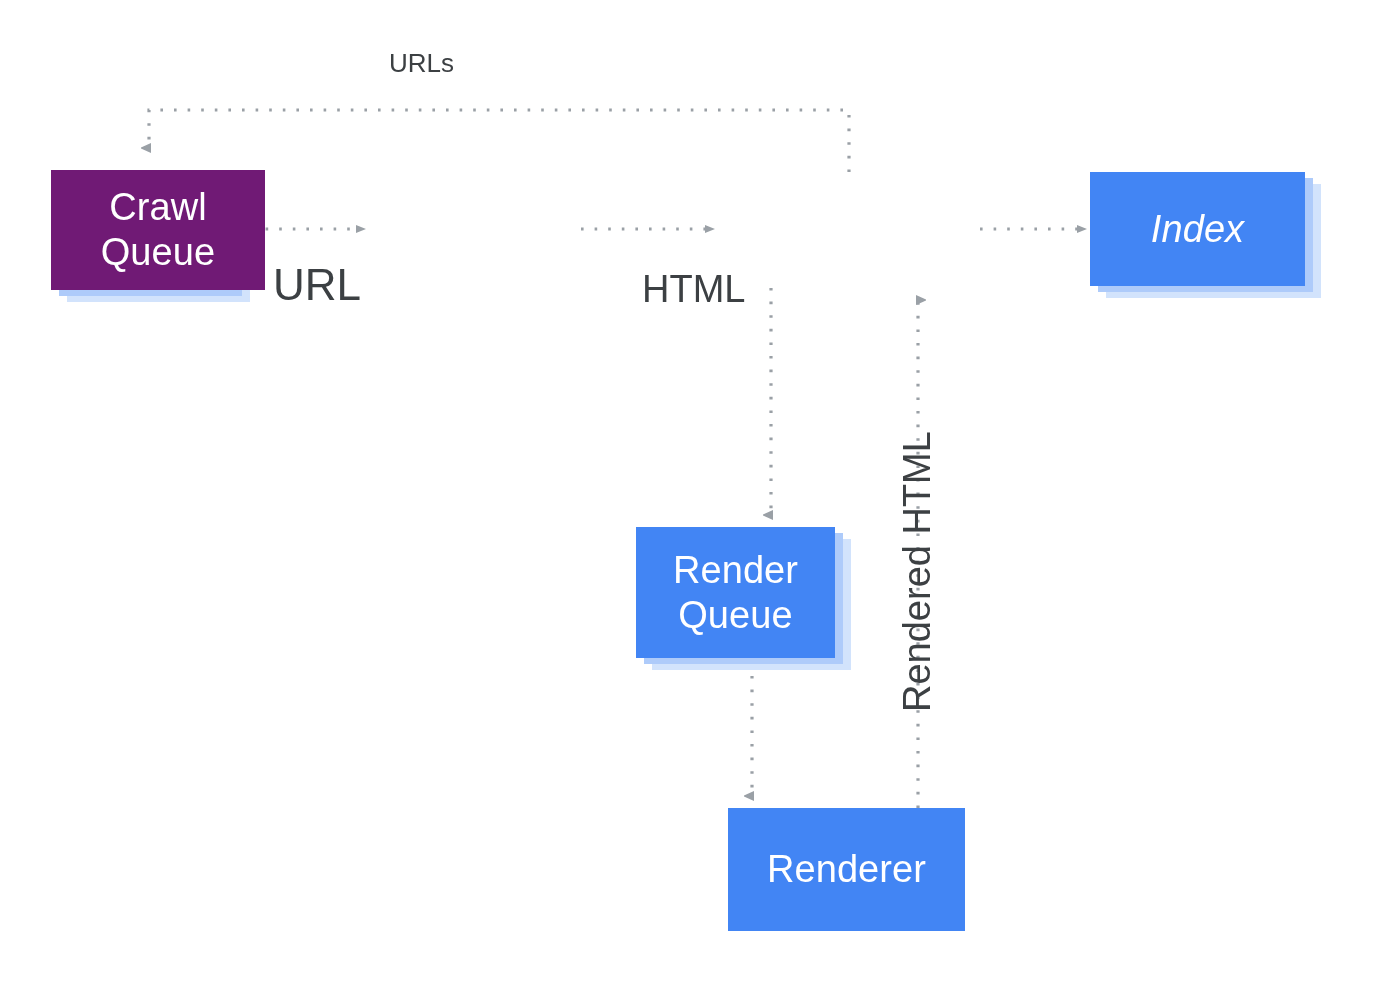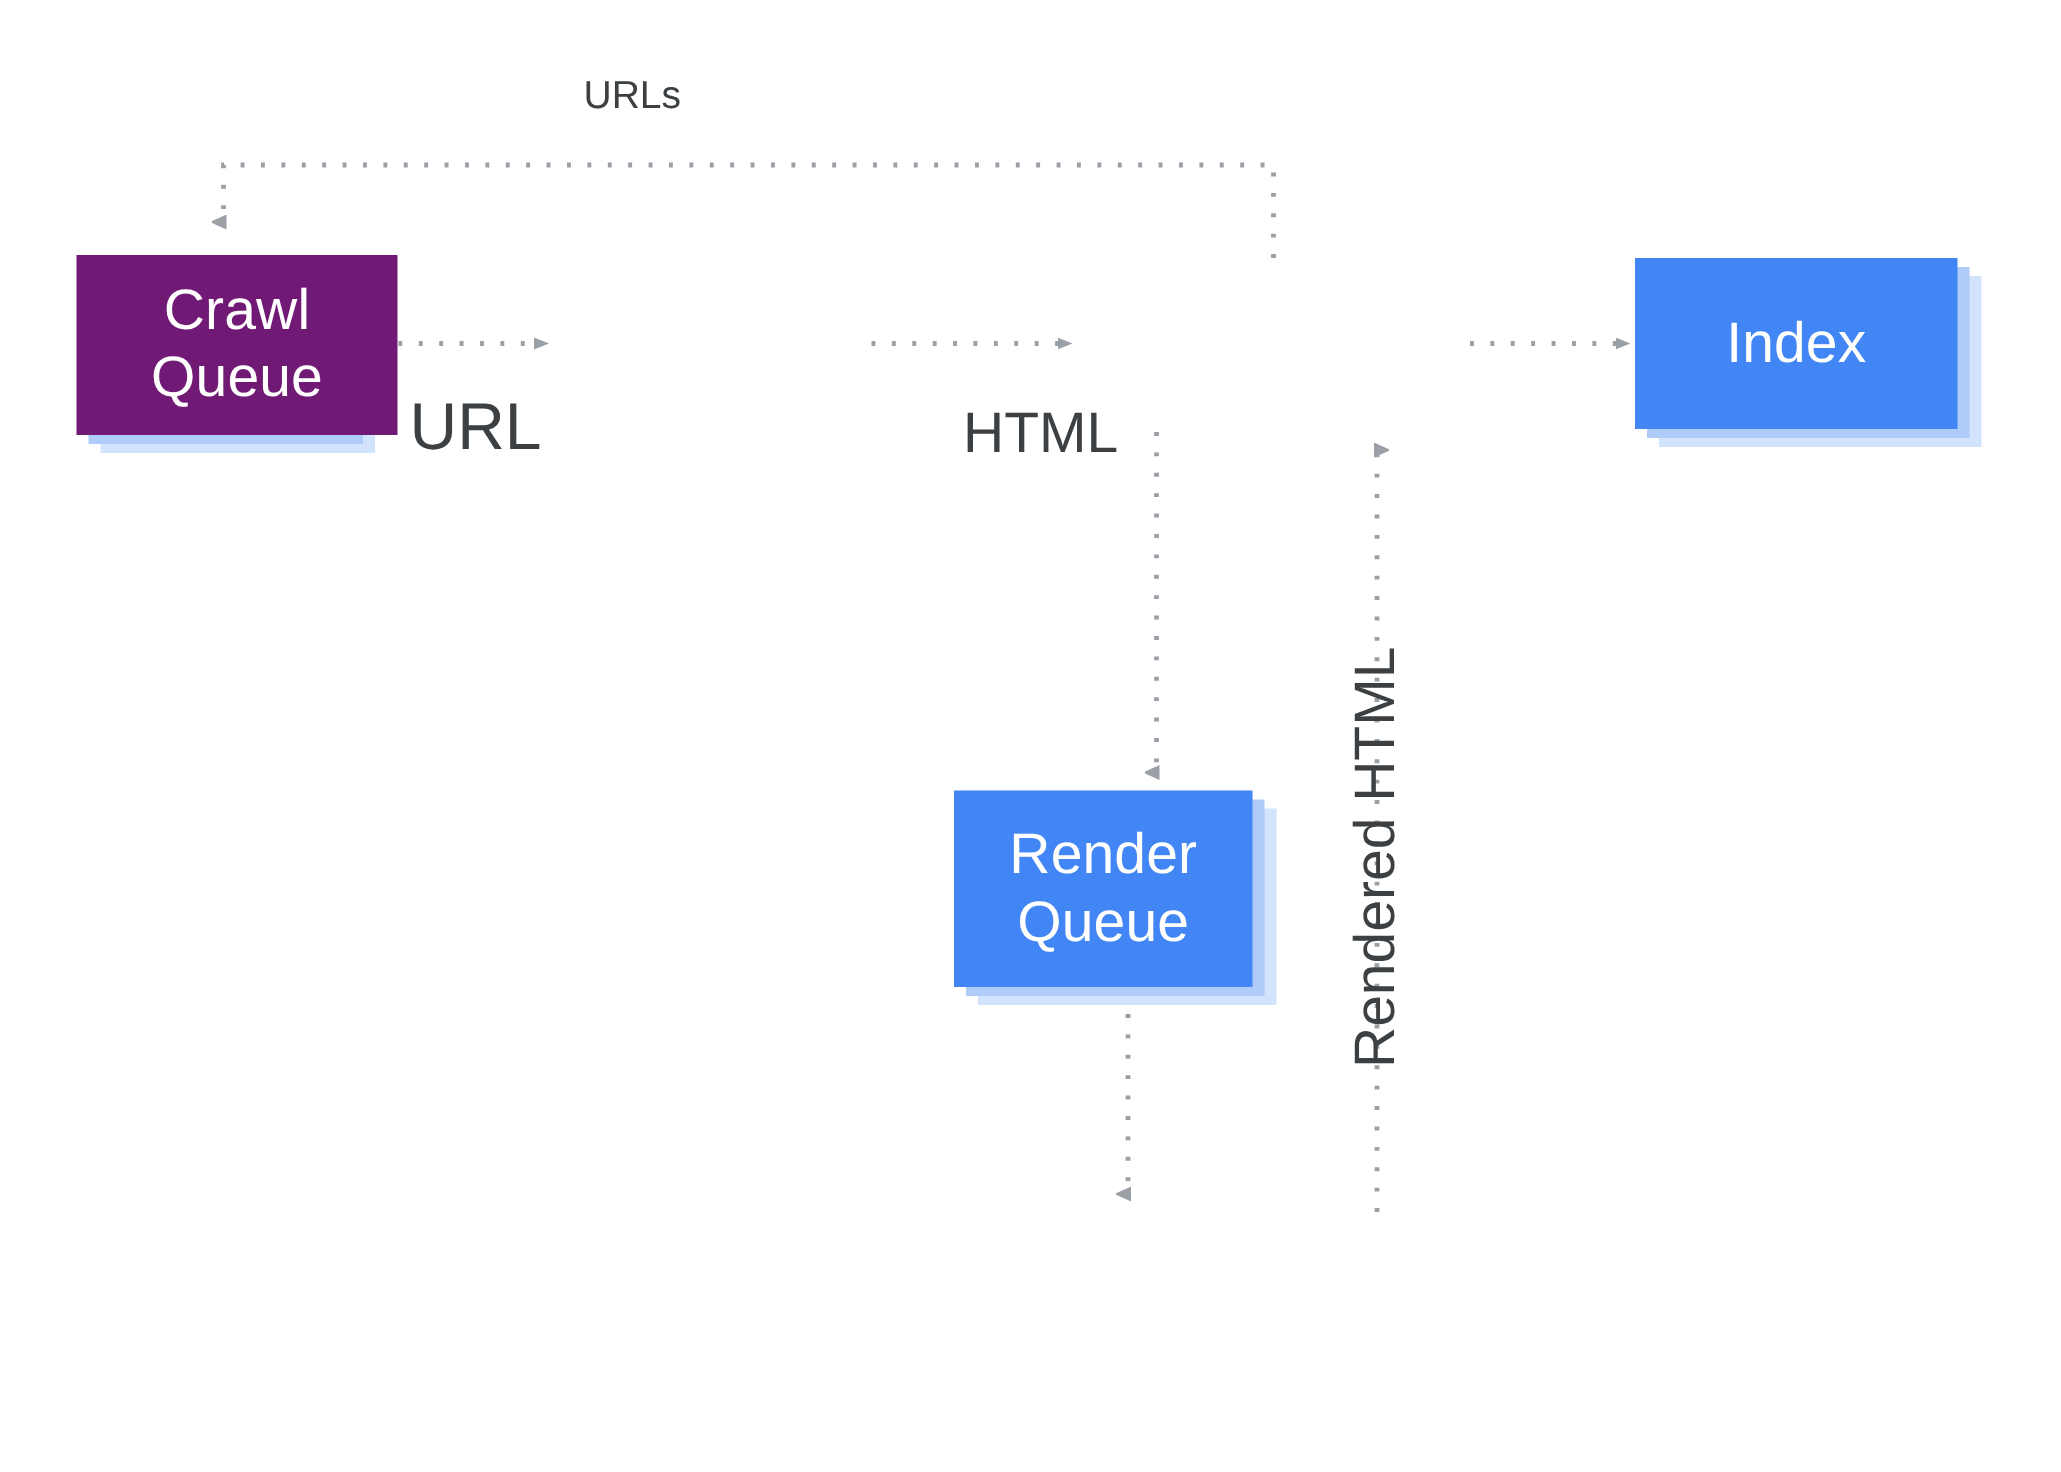--- a/index.html
+++ b/index.html
@@ -111,33 +111,36 @@
     <span>
       <span>Crawl</span><br>
       <span>Queue</span>
     </span>
   </div>
 
 
 
   <div class="node-shadow-outer" style="left:1106px; top:184px; width:215px; height:114px; background:#d2e3fc;"></div>
   <div class="node-shadow-mid" style="left:1098px; top:178px; width:215px; height:114px; background:#aecbfa;"></div>
-  <div class="node" style="left:1090px; top:172px; width:215px; height:114px; background:#4285f4; font-size:38px;">
+  <div class="node" style="left:1090px; top:172px; width:215px; height:114px; background:#4285f4; font-size:38px;font-style:italic;">
     <span>Index</span>
   </div>
 
   <div class="node-shadow-outer" style="left:652px; top:539px; width:199px; height:131px; background:#d2e3fc;"></div>
   <div class="node-shadow-mid" style="left:644px; top:533px; width:199px; height:131px; background:#aecbfa;"></div>
   <div class="node" style="left:636px; top:527px; width:199px; height:131px; background:#4285f4; font-size:38px;">
     <span>
       <span>Render</span><br>
       <span>Queue</span>
     </span>
   </div>
 
+  <div class="node" style="left:728px; top:808px; width:237px; height:123px; background:#4285f4; font-size:38px;">
+    <span>Renderer</span>
+  </div>
 
   <div class="edge-label" style="left:389px; top:48px; font-size:26px;">URLs</div>
 
   <div class="edge-label" style="left:273px; top:260px; font-size:44px;">URL</div>
 
   <div class="edge-label" style="left:599px; top:268px; font-size:38px;margin-left:43px;">HTML</div>
 
   <div class="edge-label vertical" style="left:896px; top:712px; font-size:38px; transform: rotate(-90deg);">Rendered HTML</div>
 
 </div>

